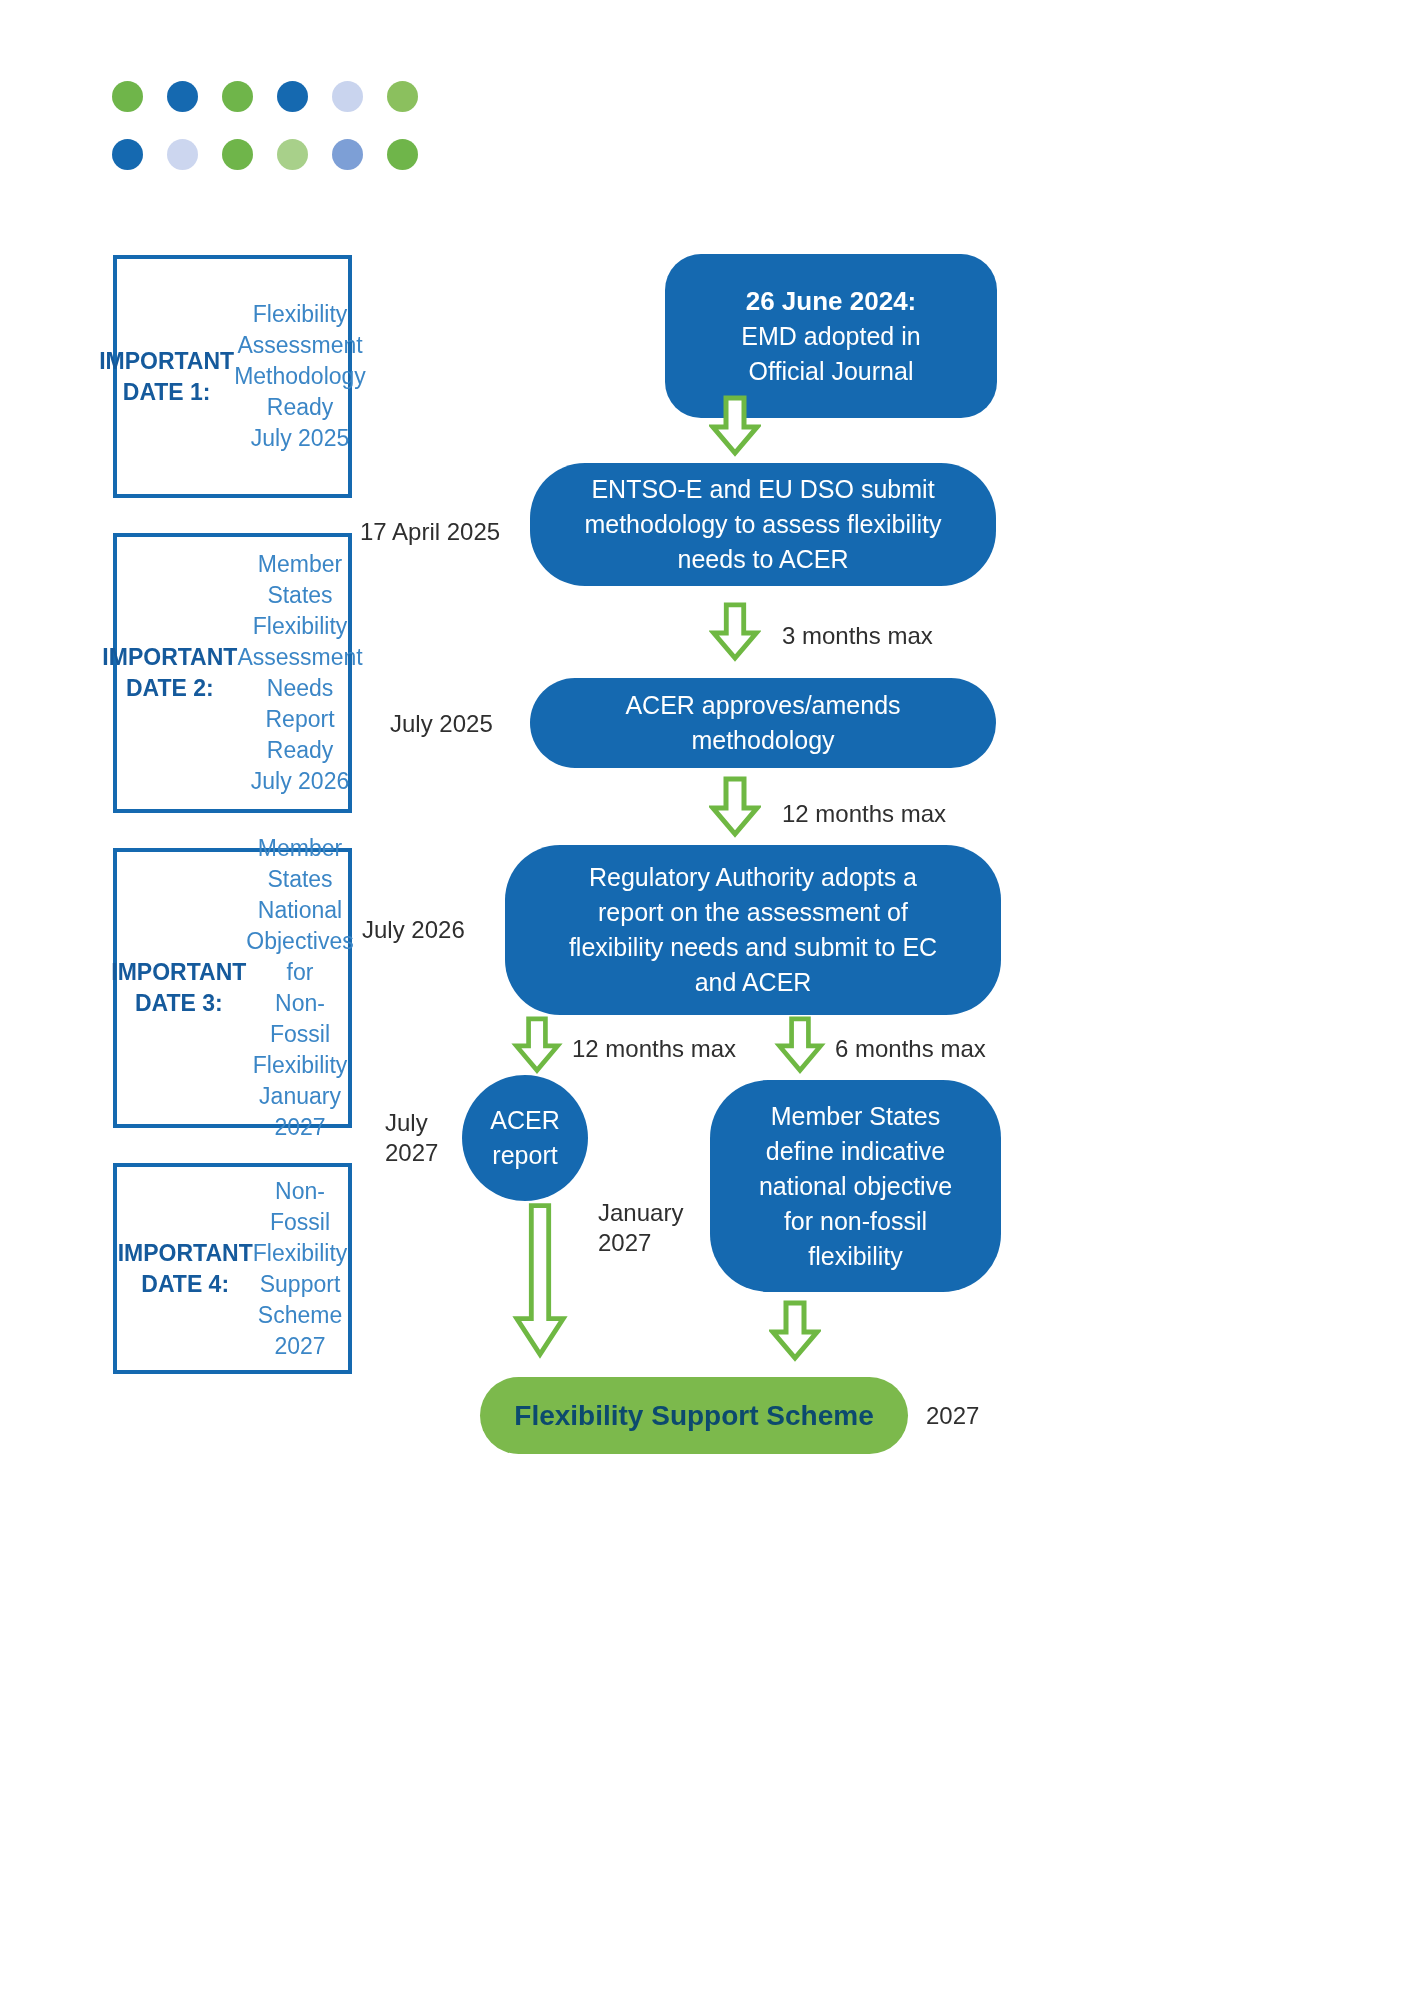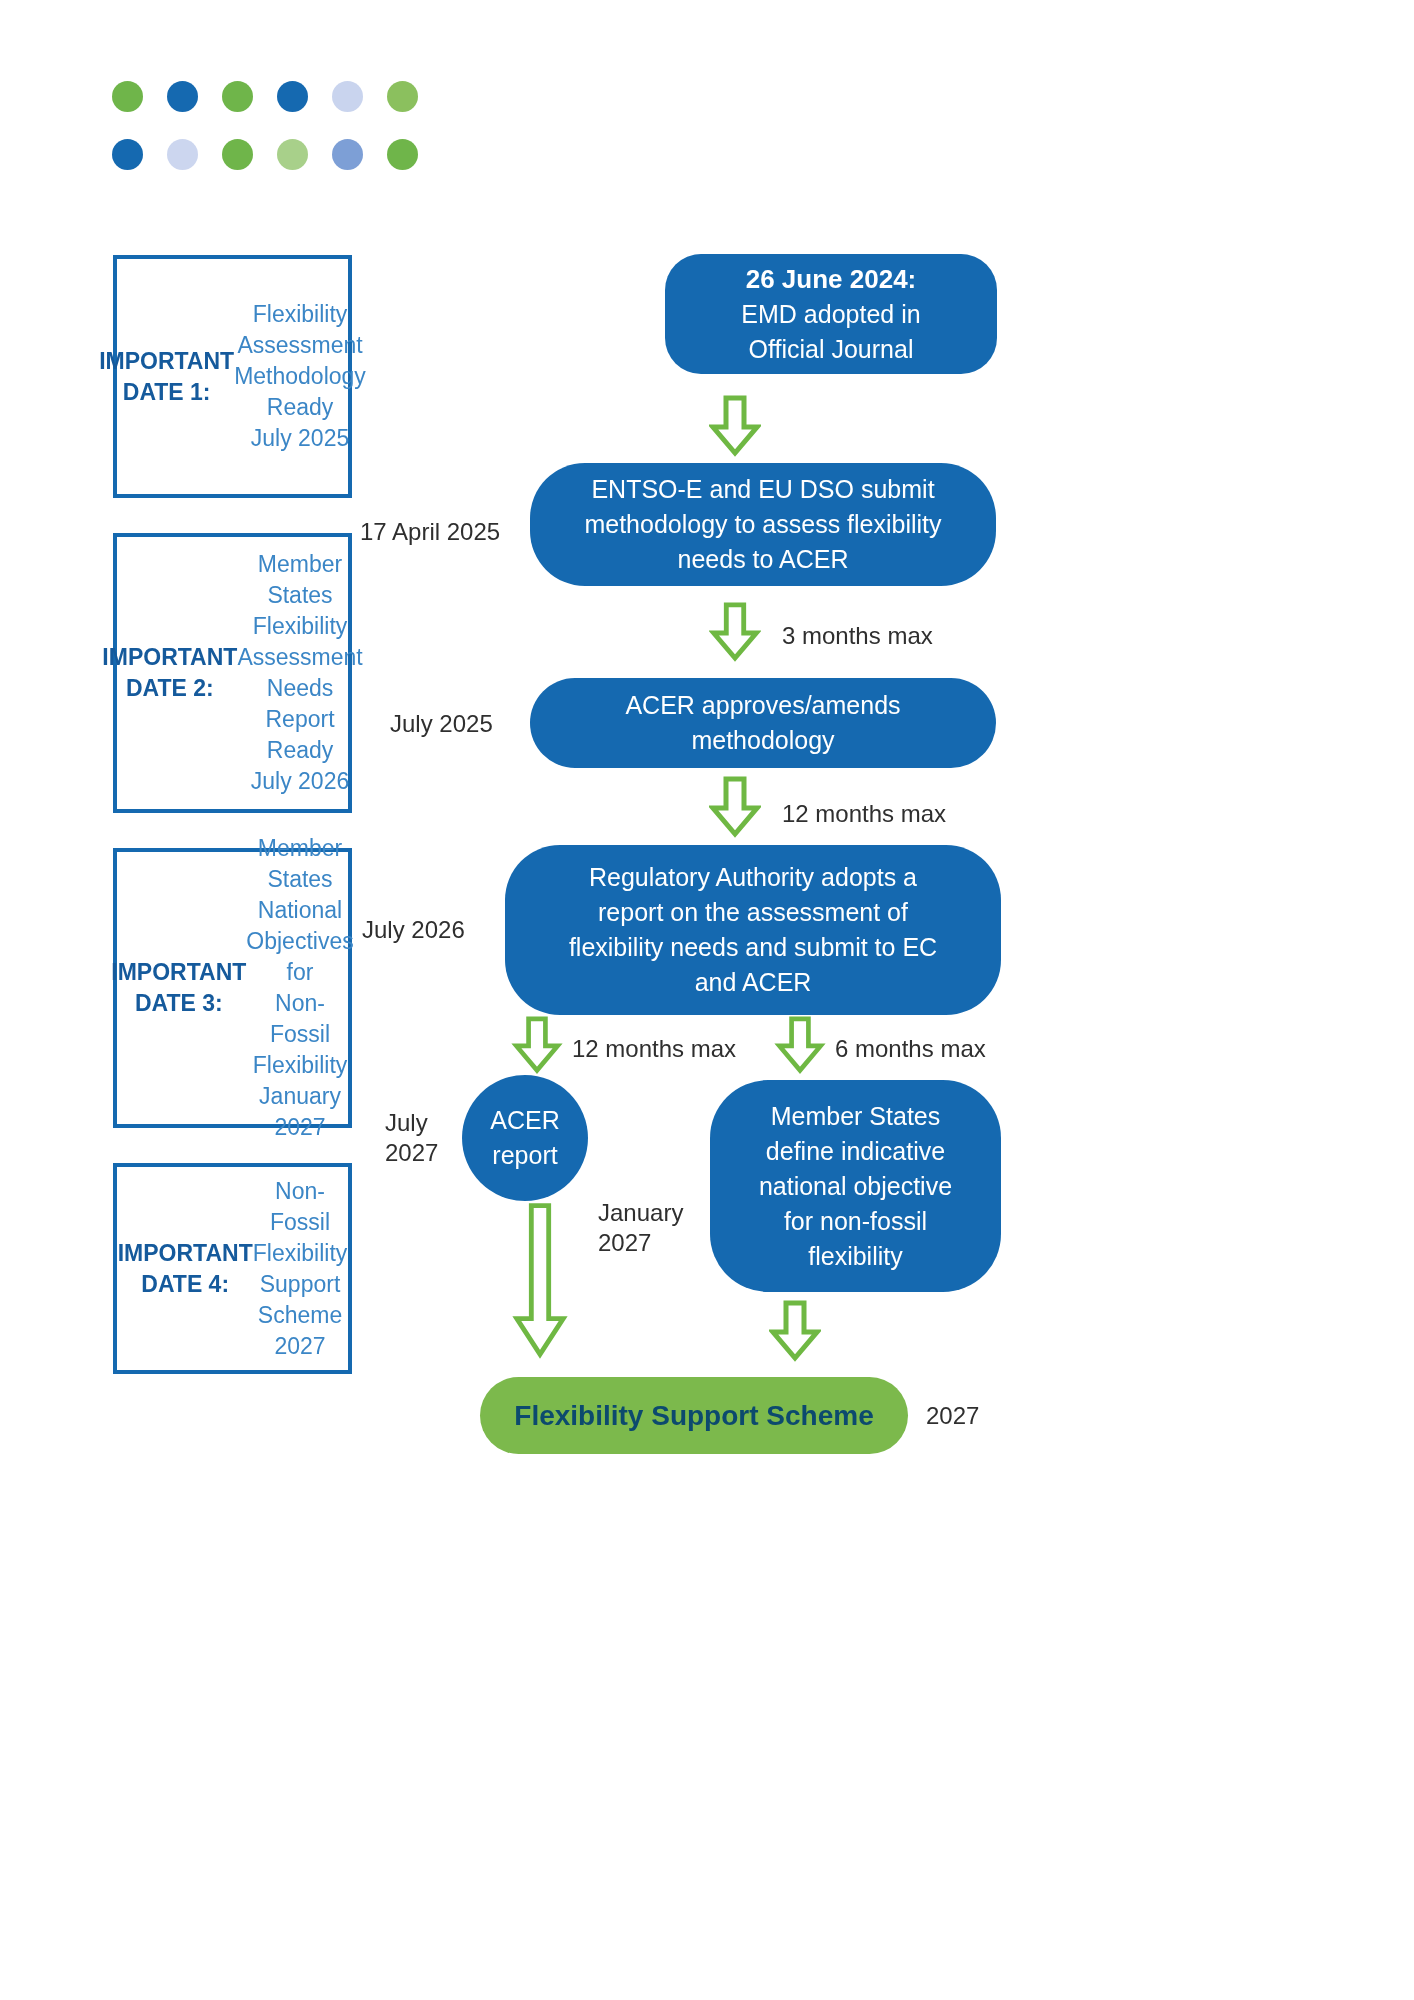--- a/index.html
+++ b/index.html
@@ -118,21 +118,21 @@
   </div>
   <div class="date-box" style="top:1163px;height:211px;">
     <div class="title">IMPORTANT
 DATE 4:</div>
     <div class="body">Non-Fossil
 Flexibility Support
 Scheme
 2027</div>
   </div>
 
-  <div class="flow-box" style="left:665px;top:254px;width:332px;height:120px;border-radius:36px;">
+  <div class="flow-box" style="left:665px;top:254px;width:332px;height:164px;border-radius:36px;">
     <span class="bold">26 June 2024:</span>
     <span>EMD adopted in
 Official Journal</span>
   </div>
 
   <svg class="arrow" style="left:709px;top:394px;" width="52" height="64" viewBox="0 0 52 62">
     <polygon points="17,3 35,3 35,32 48,32 26,58 4,32 17,32" fill="#fff" stroke="currentColor" stroke-width="5" stroke-linejoin="miter"></polygon>
   </svg>
 
   <div class="label right" style="left:360px;top:517px;width:150px;">17 April 2025</div>

